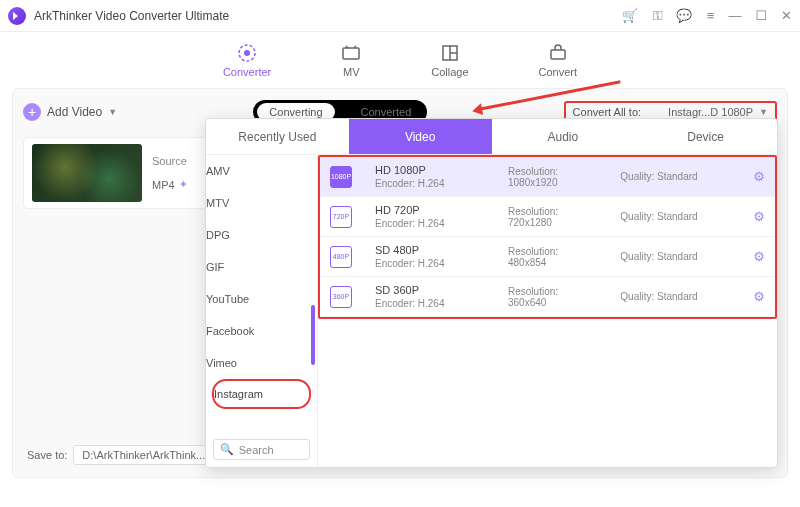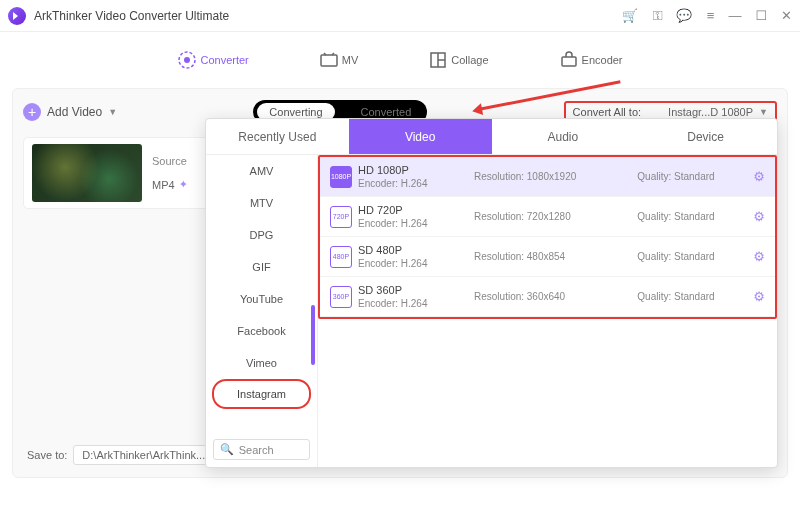--- a/index.html
+++ b/index.html
@@ -5,21 +5,21 @@
 * { box-sizing: border-box; margin: 0; padding: 0; font-family: -apple-system, BlinkMacSystemFont, "Segoe UI", Arial, sans-serif; }
 body { background: #fff; width: 800px; height: 507px; overflow: hidden; position: relative; }
 .titlebar { display: flex; align-items: center; height: 32px; padding: 0 8px; border-bottom: 1px solid #eee; }
 .logo { width: 18px; height: 18px; background: linear-gradient(135deg,#8b5cf6,#6d28d9); border-radius: 50%; margin-right: 8px; position: relative; }
 .logo::after { content:""; position:absolute; left:5px; top:5px; width:0; height:0; border-left:5px solid #fff; border-top:4px solid transparent; border-bottom:4px solid transparent; }
 .title { font-size: 12px; color: #444; flex:1; }
 .win-icons { display:flex; gap:14px; align-items:center; }
 .win-icons span { color:#888; font-size:13px; cursor:pointer; }
 
 .maintabs { display:flex; justify-content:center; gap:70px; height:56px; align-items:center; }
-.mtab { display:flex; align-items:center; gap:3px; font-size:11px; color:#666; cursor:pointer; }
+.mtab { display:flex; flex-direction:column; align-items:center; gap:3px; font-size:11px; color:#666; cursor:pointer; }
 .mtab.active { color:#8b5cf6; }
 .mtab-icon { width:20px; height:20px; display:flex; align-items:center; justify-content:center; }
 
 .panel { margin: 0 12px; background:#f9f9fa; border:1px solid #eee; border-radius:6px; height:390px; position:relative; padding:8px 10px; }
 .panel-top { display:flex; align-items:center; justify-content:space-between; height:30px; }
 .addfiles { display:flex; align-items:center; gap:6px; font-size:12px; color:#555; cursor:pointer; }
 .addplus { width:18px; height:18px; border-radius:50%; background:#a78bfa; color:#fff; display:flex; align-items:center; justify-content:center; font-size:14px; line-height:1; }
 .pill-row { display:flex; gap:14px; align-items:center; background:#000000; border-radius:14px; padding:3px 4px; }
 .pill { font-size:11px; color:#777; padding:3px 12px; border-radius:12px; cursor:pointer; }
 .pill.active { background:#fff; color:#555; }
@@ -40,28 +40,28 @@
 .convall-btn { position:absolute; right:14px; bottom:10px; background:#a78bfa; color:#fff; font-size:12px; padding:7px 20px; border-radius:5px; cursor:pointer; opacity:.85; }
 
 
 .popup { position:absolute; left:205px; top:118px; width:573px; height:350px; background:#fff; border:1px solid #ddd; border-radius:4px; box-shadow:0 4px 18px rgba(0,0,0,.15); display:flex; flex-direction:column; }
 .popup-tabs { display:flex; height:36px; border-bottom:1px solid #eee; }
 .ptab { flex:1; display:flex; align-items:center; justify-content:center; font-size:12px; color:#666; cursor:pointer; }
 .ptab.active { background:#8b5cf6; color:#fff; }
 .popup-body { flex:1; display:flex; overflow:hidden; }
 .side { width:112px; border-right:1px solid #eee; overflow:hidden; position:relative; display:flex; flex-direction:column; }
 .side-scroll-inner { flex:1; overflow:hidden; }
-.sitem { font-size:11px; color:#555; padding:10px 0; text-align:center; cursor:pointer; }
+.sitem { font-size:11px; color:#555; padding:10px 0; text-align:left; cursor:pointer; }
 .sitem.sel { border:2px solid #e53935; border-radius:14px; margin:0 6px; padding:7px 0; color:#444; font-weight:500; }
 .side-scroll { position:absolute; right:2px; top:150px; width:4px; height:60px; background:#8b5cf6; border-radius:2px; }
 .search { margin:5px 7px 7px; border:1px solid #ddd; border-radius:3px; display:flex; align-items:center; gap:5px; padding:3px 6px; font-size:11px; color:#888; }
 
 .presets { flex:1; overflow:hidden; }
 .presets-box { border:2px solid #e53935; border-radius:2px; margin:0 0 0 0; }
-.prow { display:flex; align-items:center; padding:7px 10px; gap:6px; font-size:11px; color:#555; border-bottom:1px solid #f2f2f2; cursor:pointer; }
+.prow { display:flex; align-items:center; padding:7px 10px; gap:23px; font-size:11px; color:#555; border-bottom:1px solid #f2f2f2; cursor:pointer; }
 .prow.sel { background:#ede9fe; }
 .picon { width:22px; height:22px; border:1.5px solid #8b5cf6; border-radius:3px; display:flex; align-items:center; justify-content:center; font-size:7px; color:#8b5cf6; }
 .prow.sel .picon { background:#8b5cf6; color:#fff; }
 .pmain { flex:0 0 110px; }
 .pmain .t1 { color:#444; margin-bottom:2px; }
 .pmain .t2 { color:#888; font-size:10px; }
 .pres { flex:1; color:#888; font-size:10px; }
 .pqual { flex:0 0 110px; color:#888; font-size:10px; }
 .pgear { color:#a78bfa; font-size:13px; cursor:pointer; }
 
@@ -117,21 +117,21 @@
       </div>
     <span>Collage</span>
   </div>
   <div class="mtab">
     <div class="mtab-icon">
         <svg width="20" height="20" viewBox="0 0 20 20">
           <rect x="3" y="7" width="14" height="9" rx="1" fill="none" stroke="#666" stroke-width="1.5"></rect>
           <path d="M7 7V5a3 3 0 016 0v2" fill="none" stroke="#666" stroke-width="1.5"></path>
         </svg>
       </div>
-    <span>Encoder</span>
+    <span>Convert</span>
   </div>
 </div>
 
 <div class="panel">
   <div class="panel-top">
     <div class="addfiles">
       <div class="addplus">+</div>
       <span>Add Video</span>
       <span class="caret">▼</span>
     </div>

